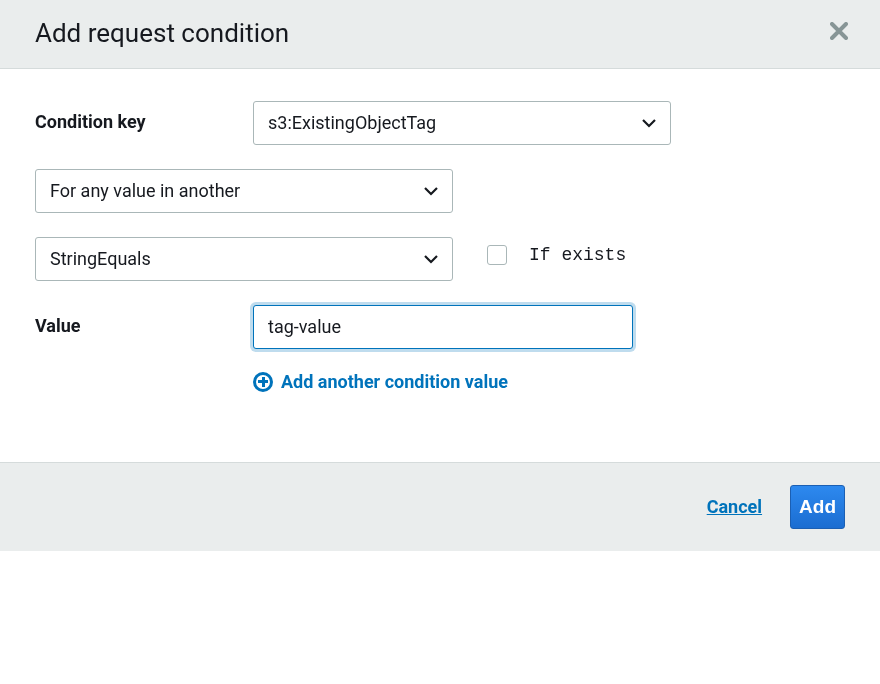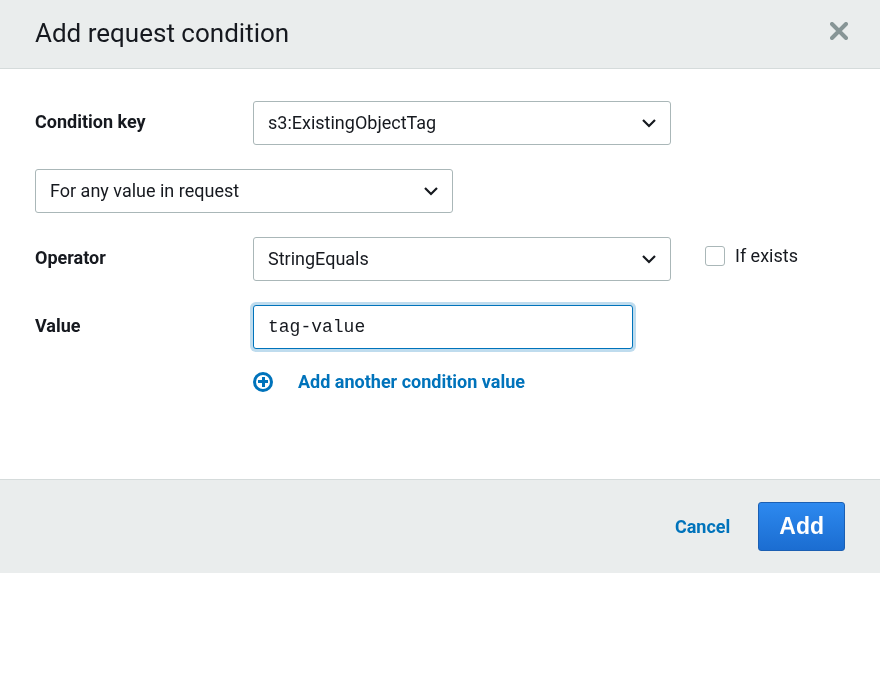--- a/index.html
+++ b/index.html
@@ -25,21 +25,21 @@
   }
   .close-btn {
     color: #879596;
     cursor: pointer;
     display: flex;
     align-items: center;
     justify-content: center;
     padding: 0 4px;
   }
   .body {
-    padding: 32px 35px 49px 35px;
+    padding: 32px 35px 32px 35px;
   }
   .row {
     display: flex;
     align-items: flex-start;
     margin-bottom: 24px;
   }
   .row.tight { margin-bottom: 34px; }
   .label-col {
     width: 218px;
     flex: 0 0 218px;
@@ -47,24 +47,25 @@
     font-weight: 700;
     color: #16191f;
     padding-top: 10px;
   }
   .control-col {
     flex: 0 0 418px;
     width: 418px;
   }
   .after-col {
     display: flex;
-    align-items: center;
+    align-items: flex-start;
     padding-left: 34px;
     padding-top: 8px;
-    gap: 10px;
+    gap: 22px;
+    font-family: Liberation Mono, monospace;
   }
   .select-wrap {
     position: relative;
     gap: 22px;
   }
   .select, .input {
     width: 100%;
     border: 1px solid #aab7b8;
     border-radius: 3px;
     padding: 10px 14px;
@@ -79,40 +80,39 @@
   }
   .input {
     cursor: text;
     font-family: inherit;
   }
   .input::placeholder { color: #687078; }
   .input.focused {
     border-color: #0073bb;
     box-shadow: 0 0 0 3px rgba(0,115,187,0.25);
     outline: none;
-    font-family: Liberation Mono, monospace;
   }
   .caret {
     margin-left: auto;
     display: inline-flex;
   }
   .checkbox {
     width: 20px; height: 20px;
     border: 1px solid #aab7b8;
     border-radius: 3px;
     background: #fff;
   }
   .checkbox-label {
     font-size: 18px;
     color: #16191f;
   }
   .add-link {
     display: inline-flex;
     align-items: center;
-    gap: 25px;
+    gap: 8px;
     color: #0073bb;
     font-size: 18px;
     font-weight: 700;
     margin-top: 22px;
     cursor: pointer;
   }
   .add-icon-circ {
     width: 20px; height: 20px;
     border: 3px solid #0073bb;
     border-radius: 50%;
@@ -135,29 +135,30 @@
     display: flex;
     justify-content: flex-end;
     align-items: center;
     gap: 28px;
   }
   .btn-cancel {
     color: #0073bb;
     font-size: 18px;
     font-weight: 700;
     cursor: pointer;
+    text-decoration: underline;
   }
   .btn-primary {
     background: #0073e6;
     background: linear-gradient(#2d89ef, #1b6dd1);
     border: 1px solid #1b5fb3;
     color: #fff;
-    font-size: 23px;
-    font-weight: 700;
-    padding: 10px 20px;
+    font-size: 19px;
+    font-weight: 700;
+    padding: 10px 8px;
     border-radius: 3px;
     cursor: pointer;
   }
 </style>
 </head>
 <body>
 
 <div class="dialog">
 
   <div class="header">
@@ -184,32 +185,31 @@
               </svg>
           </span>
         </div>
       </div>
     </div>
 
 
     <div class="row">
       <div class="control-col">
         <div class="select select-wrap">
-          <span>For any value in request</span>
+          <span>For any value in another</span>
           <span class="caret">
             <svg width="14" height="10" viewBox="0 0 14 10">
                 <path d="M1 2 L7 8 L13 2" fill="none" stroke="#16191f" stroke-width="2.2"></path>
               </svg>
           </span>
         </div>
       </div>
     </div>
 
     <div class="row">
-      <div class="label-col">Operator</div>
       <div class="control-col">
         <div class="select select-wrap">
           <span>StringEquals</span>
           <span class="caret">
             <svg width="14" height="10" viewBox="0 0 14 10">
                 <path d="M1 2 L7 8 L13 2" fill="none" stroke="#16191f" stroke-width="2.2"></path>
               </svg>
           </span>
         </div>
       </div>

